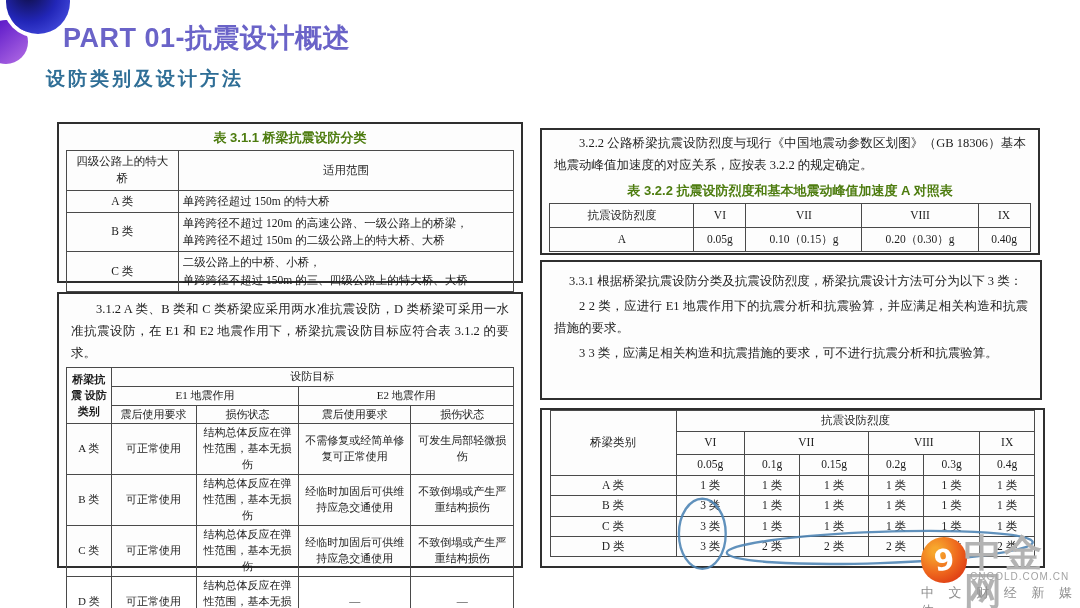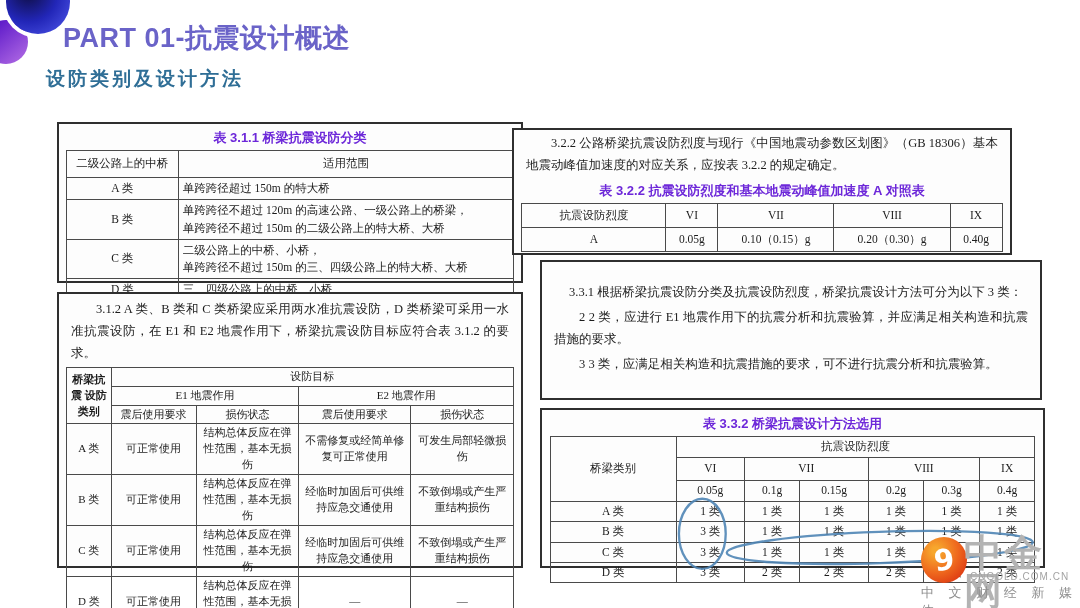--- a/index.html
+++ b/index.html
@@ -15,21 +15,21 @@
     box-shadow:0 0 0 4px #ffffff;}
   
   .slide-title{position:absolute;left:63px;top:20px;font-size:27px;font-weight:600;
     color:#6a63c8;letter-spacing:0.5px;}
   .slide-subtitle{position:absolute;left:46px;top:66px;font-size:19px;font-weight:700;
     color:#2f6e96;letter-spacing:3px;}
   
   .scanbox{position:absolute;border:2px solid #2f2f2f;background:#fdfdfd;box-sizing:border-box;
     font-family:"Liberation Serif",serif;color:#1c1c1c;}
   .cap{text-align:center;font-weight:700;font-size:13px;margin:5px 0 3px;
-    font-family:"Liberation Sans",sans-serif;color:#6d28d9;}
+    font-family:"Liberation Sans",sans-serif;color:#4d7c0f;}
   .para{font-size:12.5px;line-height:1.75;margin:5px 12px 2px;text-align:justify;
     text-indent:2em;}
   .para.tight{margin:3px 12px 0;}
   table.scan{border-collapse:collapse;margin:0 auto;width:97%;border:1.5px solid #333;}
   table.scan td{border:1px solid #4a4a4a;text-align:center;padding:2px 4px;
     font-size:11.5px;line-height:1.5;vertical-align:middle;}
   table.scan td.lft{text-align:left;}
   
   #t311 td.c1{width:25%;}
   
@@ -62,21 +62,21 @@
 <div class="deco-blue"></div>
 
 <div class="slide-title">PART 01-抗震设计概述</div>
 <div class="slide-subtitle">设防类别及设计方法</div>
 
 <div class="scanbox" style="left:57px;top:122px;width:466px;height:161px;">
   <div class="cap">表 3.1.1  桥梁抗震设防分类</div>
   <table class="scan" id="t311">
     <tbody>
         <tr>
-      <td class="c1" style="height:22px;">二级公路上的中桥</td>
+      <td class="c1" style="height:22px;">四级公路上的特大桥</td>
       <td>适用范围</td>
     </tr>
     <tr>
       <td>A 类</td>
       <td class="lft">单跨跨径超过 150m 的特大桥</td>
     </tr>
     <tr>
       <td>B 类</td>
       <td class="lft">
         <div>单跨跨径不超过 120m 的高速公路、一级公路上的桥梁，</div>
@@ -142,21 +142,21 @@
       <td>可正常使用</td>
       <td>结构总体反应在弹性范围，基本无损伤</td>
       <td>—</td>
       <td>—</td>
     </tr>
   </tbody>
     </table>
 
 </div>
 
-<div class="scanbox" style="left:512px;top:128px;width:500px;height:127px;">
+<div class="scanbox" style="left:540px;top:128px;width:500px;height:127px;">
   <p class="para tight">3.2.2  公路桥梁抗震设防烈度与现行《中国地震动参数区划图》（GB 18306）基本地震动峰值加速度的对应关系，应按表 3.2.2 的规定确定。</p>
   <div class="cap">表 3.2.2  抗震设防烈度和基本地震动峰值加速度 A 对照表</div>
   <table class="scan" id="t322">
     <tbody>
         <tr>
       <td class="c1">抗震设防烈度</td>
       <td>VI</td>
       <td>VII</td>
       <td>VIII</td>
       <td>IX</td>
@@ -165,28 +165,27 @@
       <td>A</td>
       <td>0.05g</td>
       <td>0.10（0.15）g</td>
       <td>0.20（0.30）g</td>
       <td>0.40g</td>
     </tr>
   </tbody>
     </table>
 </div>
 
-<div class="scanbox" style="left:540px;top:260px;width:502px;height:140px;padding:17px 0;font-family:Liberation Serif, serif;">
+<div class="scanbox" style="left:540px;top:260px;width:502px;height:140px;padding:6px 0;font-family:Liberation Serif, serif;">
   <p class="para" style="text-indent:1.2em;margin-top:3px;">3.3.1  根据桥梁抗震设防分类及抗震设防烈度，桥梁抗震设计方法可分为以下 3 类：</p>
   <p class="para tight">2  2 类，应进行 E1 地震作用下的抗震分析和抗震验算，并应满足相关构造和抗震措施的要求。</p>
   <p class="para tight">3  3 类，应满足相关构造和抗震措施的要求，可不进行抗震分析和抗震验算。</p>
 </div>
 
 <div class="scanbox" style="left:540px;top:408px;width:505px;height:160px;">
-  <div class="cap">表 3.3.2  桥梁抗震设计方法选用</div>
   <table class="scan" id="t332">
     <tbody>
         <tr>
       <td class="c1" rowspan="3">桥梁类别</td>
       <td colspan="6" style="height:18px;">抗震设防烈度</td>
     </tr>
     <tr>
       <td style="height:20px;">VI</td>
       <td colspan="2">VII</td>
       <td colspan="2">VIII</td>

